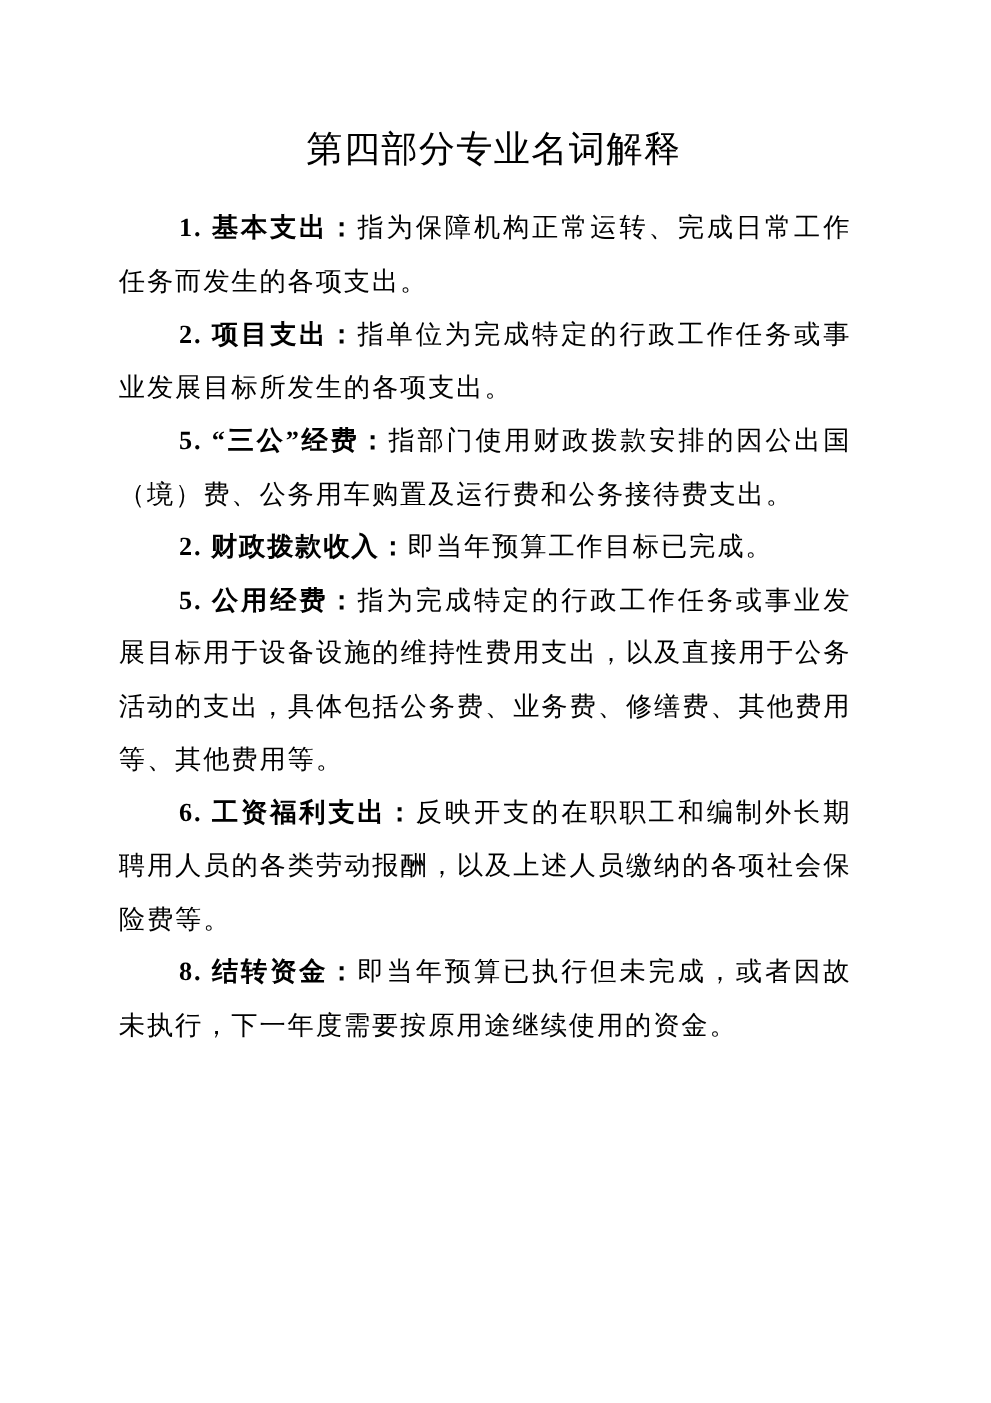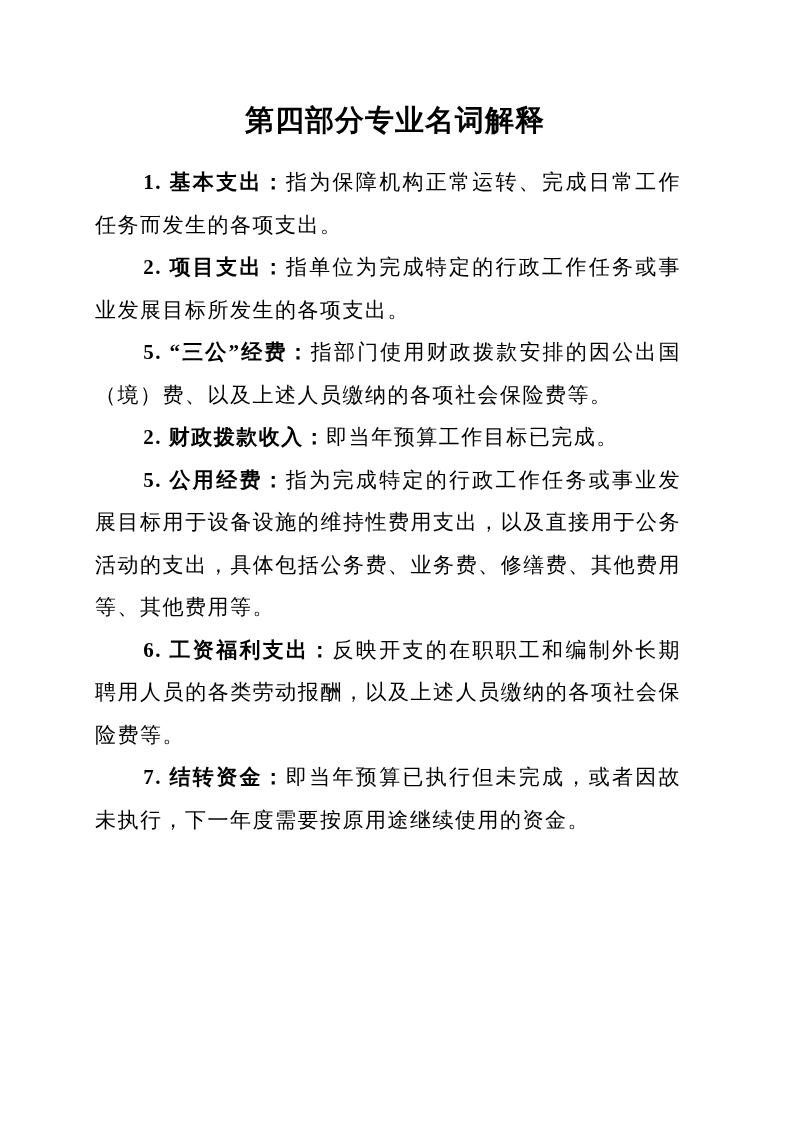--- a/index.html
+++ b/index.html
@@ -14,21 +14,21 @@
     background: #ffffff;
     overflow: hidden;
     font-family: "Liberation Serif", "DejaVu Serif", serif;
     color: #000000;
     box-sizing: border-box;
     padding: 102px 98px 0 95px;
   }
   .doc-title {
     font-size: 29px;
     line-height: 36px;
-    font-weight: bold;
+    font-weight: normal;
     text-align: center;
     letter-spacing: 1px;
     margin: 0 0 23px 0;
     font-family: "Liberation Serif", "DejaVu Serif", serif;
   }
   .doc-body {
     width: 586px;
   }
   .para {
     margin: 0;
@@ -51,24 +51,24 @@
 <body>
 
 <div class="page">
   <h1 class="doc-title">第四部分专业名词解释</h1>
 
   <div class="doc-body">
     <p class="para"><span class="term">1. 基本支出：</span><span class="def">指为保障机构正常运转、完成日常工作任务而发生的各项支出。</span></p>
 
     <p class="para"><span class="term">2. 项目支出：</span><span class="def">指单位为完成特定的行政工作任务或事业发展目标所发生的各项支出。</span></p>
 
-    <p class="para"><span class="term">5. “三公”经费：</span><span class="def">指部门使用财政拨款安排的因公出国（境）费、以及上述人员缴纳的各项社会保险费等。</span></p>
+    <p class="para"><span class="term">5. “三公”经费：</span><span class="def">指部门使用财政拨款安排的因公出国（境）费、公务用车购置及运行费和公务接待费支出。</span></p>
 
     <p class="para"><span class="term">2. 财政拨款收入：</span><span class="def">即当年预算工作目标已完成。</span></p>
 
     <p class="para"><span class="term">5. 公用经费：</span><span class="def">指为完成特定的行政工作任务或事业发展目标用于设备设施的维持性费用支出，以及直接用于公务活动的支出，具体包括公务费、业务费、修缮费、其他费用等、其他费用等。</span></p>
 
     <p class="para"><span class="term">6. 工资福利支出：</span><span class="def">反映开支的在职职工和编制外长期聘用人员的各类劳动报酬，以及上述人员缴纳的各项社会保险费等。</span></p>
 
-    <p class="para"><span class="term">7. 结转资金：</span><span class="def">即当年预算已执行但未完成，或者因故未执行，下一年度需要按原用途继续使用的资金。</span></p>
+    <p class="para"><span class="term">8. 结转资金：</span><span class="def">即当年预算已执行但未完成，或者因故未执行，下一年度需要按原用途继续使用的资金。</span></p>
 
   </div>
 </div>
 
 </body></html>

